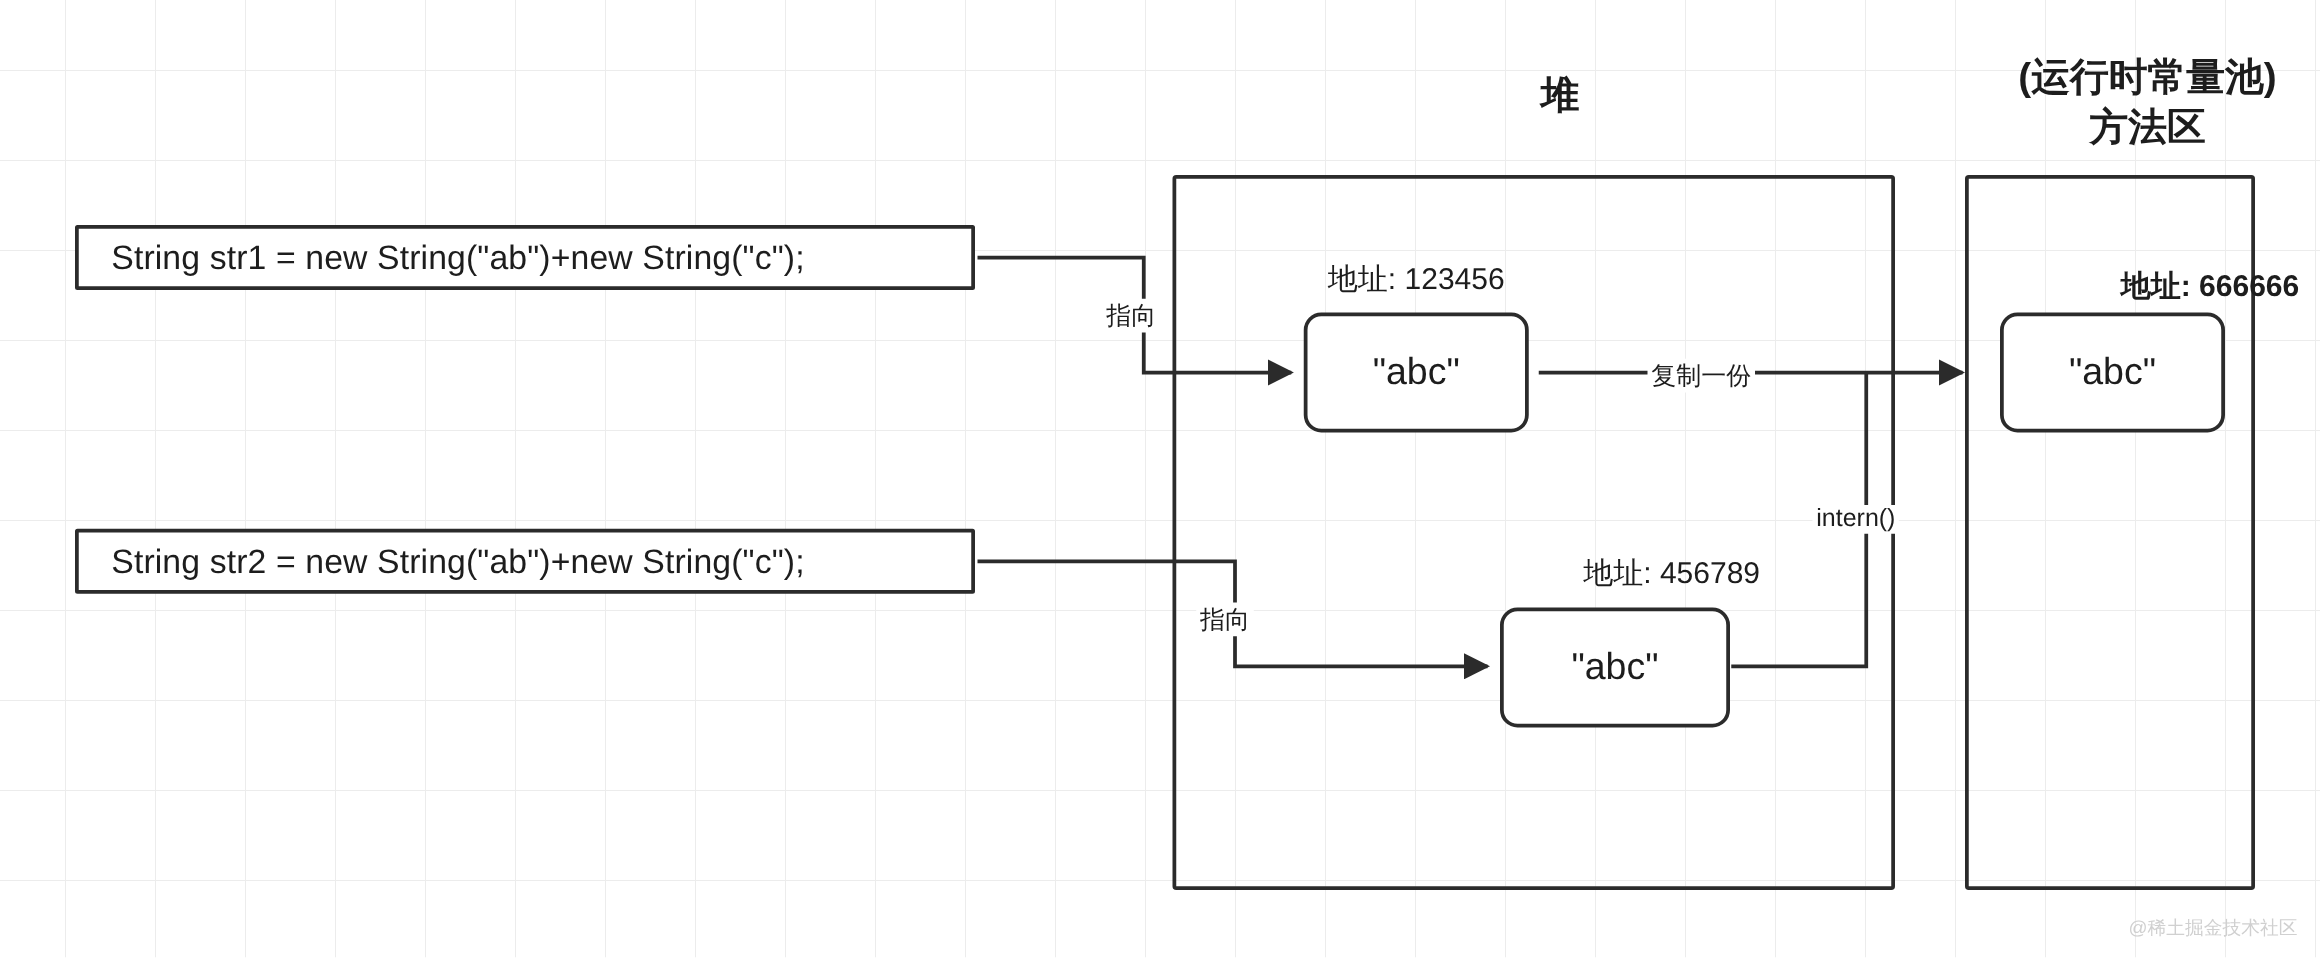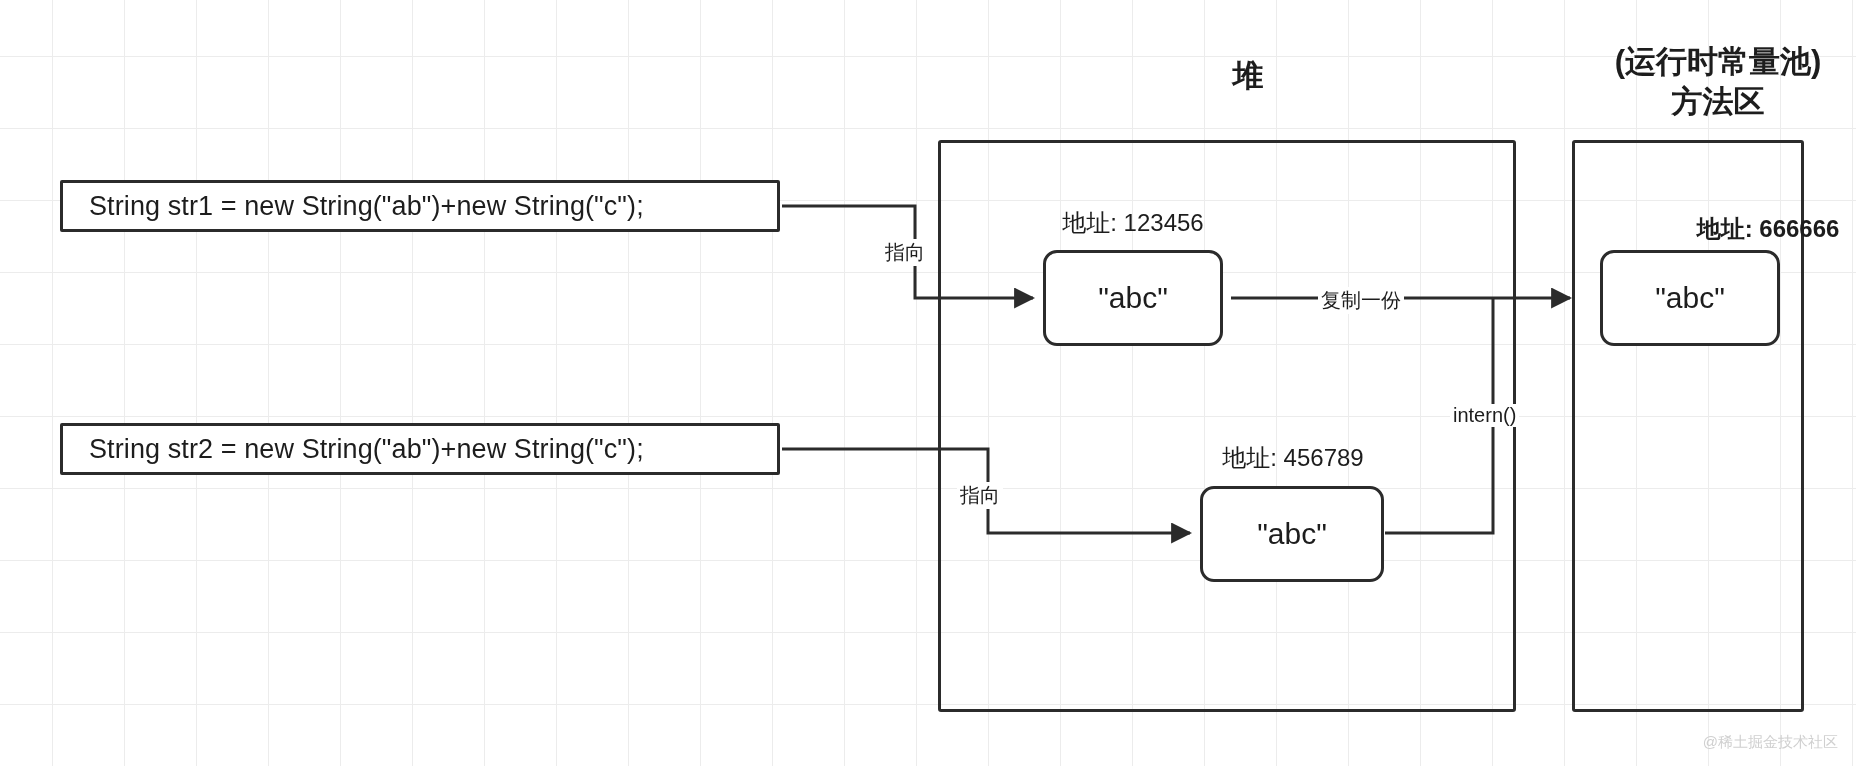--- a/index.html
+++ b/index.html
@@ -129,21 +129,21 @@
 
   <div class="node code-box" style="left: 60px; top: 423px; width: 720px; height: 52px;">
     <span>String str2 = new String("ab")+new String("c");</span>
   </div>
 
   <div class="label addr-label" style="left: 1018px; top: 207px; width: 230px;">地址: 123456</div>
   <div class="node str-box" style="left: 1043px; top: 250px; width: 180px; height: 96px;">
     <span>"abc"</span>
   </div>
 
-  <div class="label addr-label" style="left: 1178px; top: 442px; width: 230px;">地址: 456789</div>
+  <div class="label addr-label" style="left: 1178px; top: 442px; width: 230px; text-align: right;">地址: 456789</div>
   <div class="node str-box" style="left: 1200px; top: 486px; width: 184px; height: 96px;">
     <span>"abc"</span>
   </div>
 
   <div class="label addr-label" style="left: 1653px; top: 213px; width: 230px; font-weight: bold;">地址: 666666</div>
   <div class="node str-box" style="left: 1600px; top: 250px; width: 180px; height: 96px;">
     <span>"abc"</span>
   </div>
 
   <div class="label edge-label" style="left: 882px; top: 239px;">指向</div>

